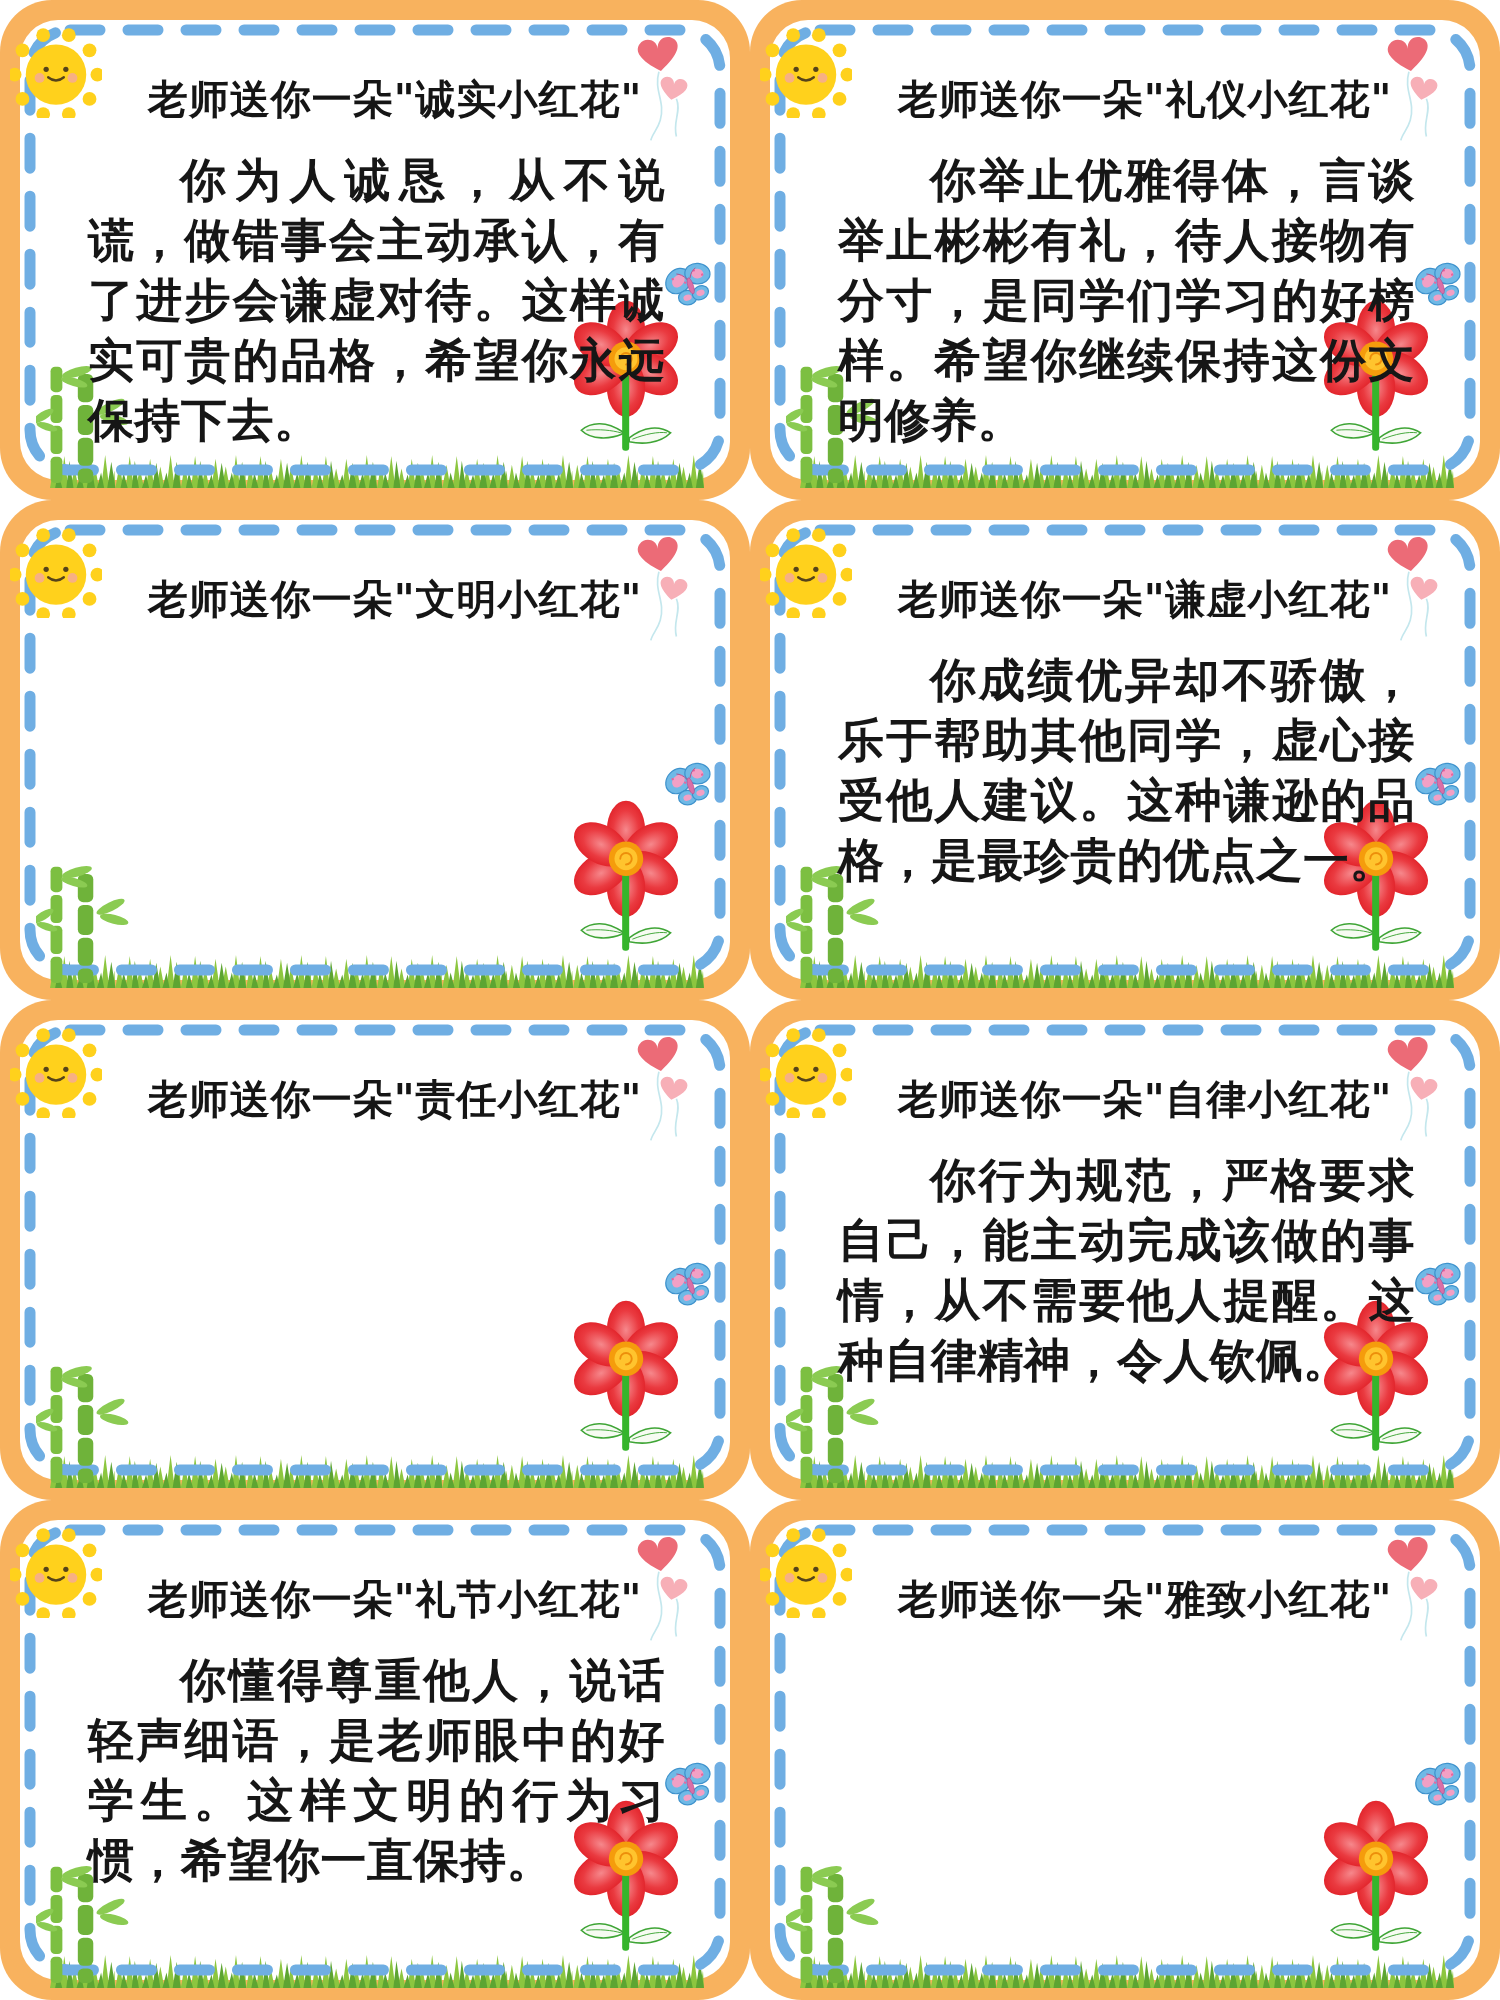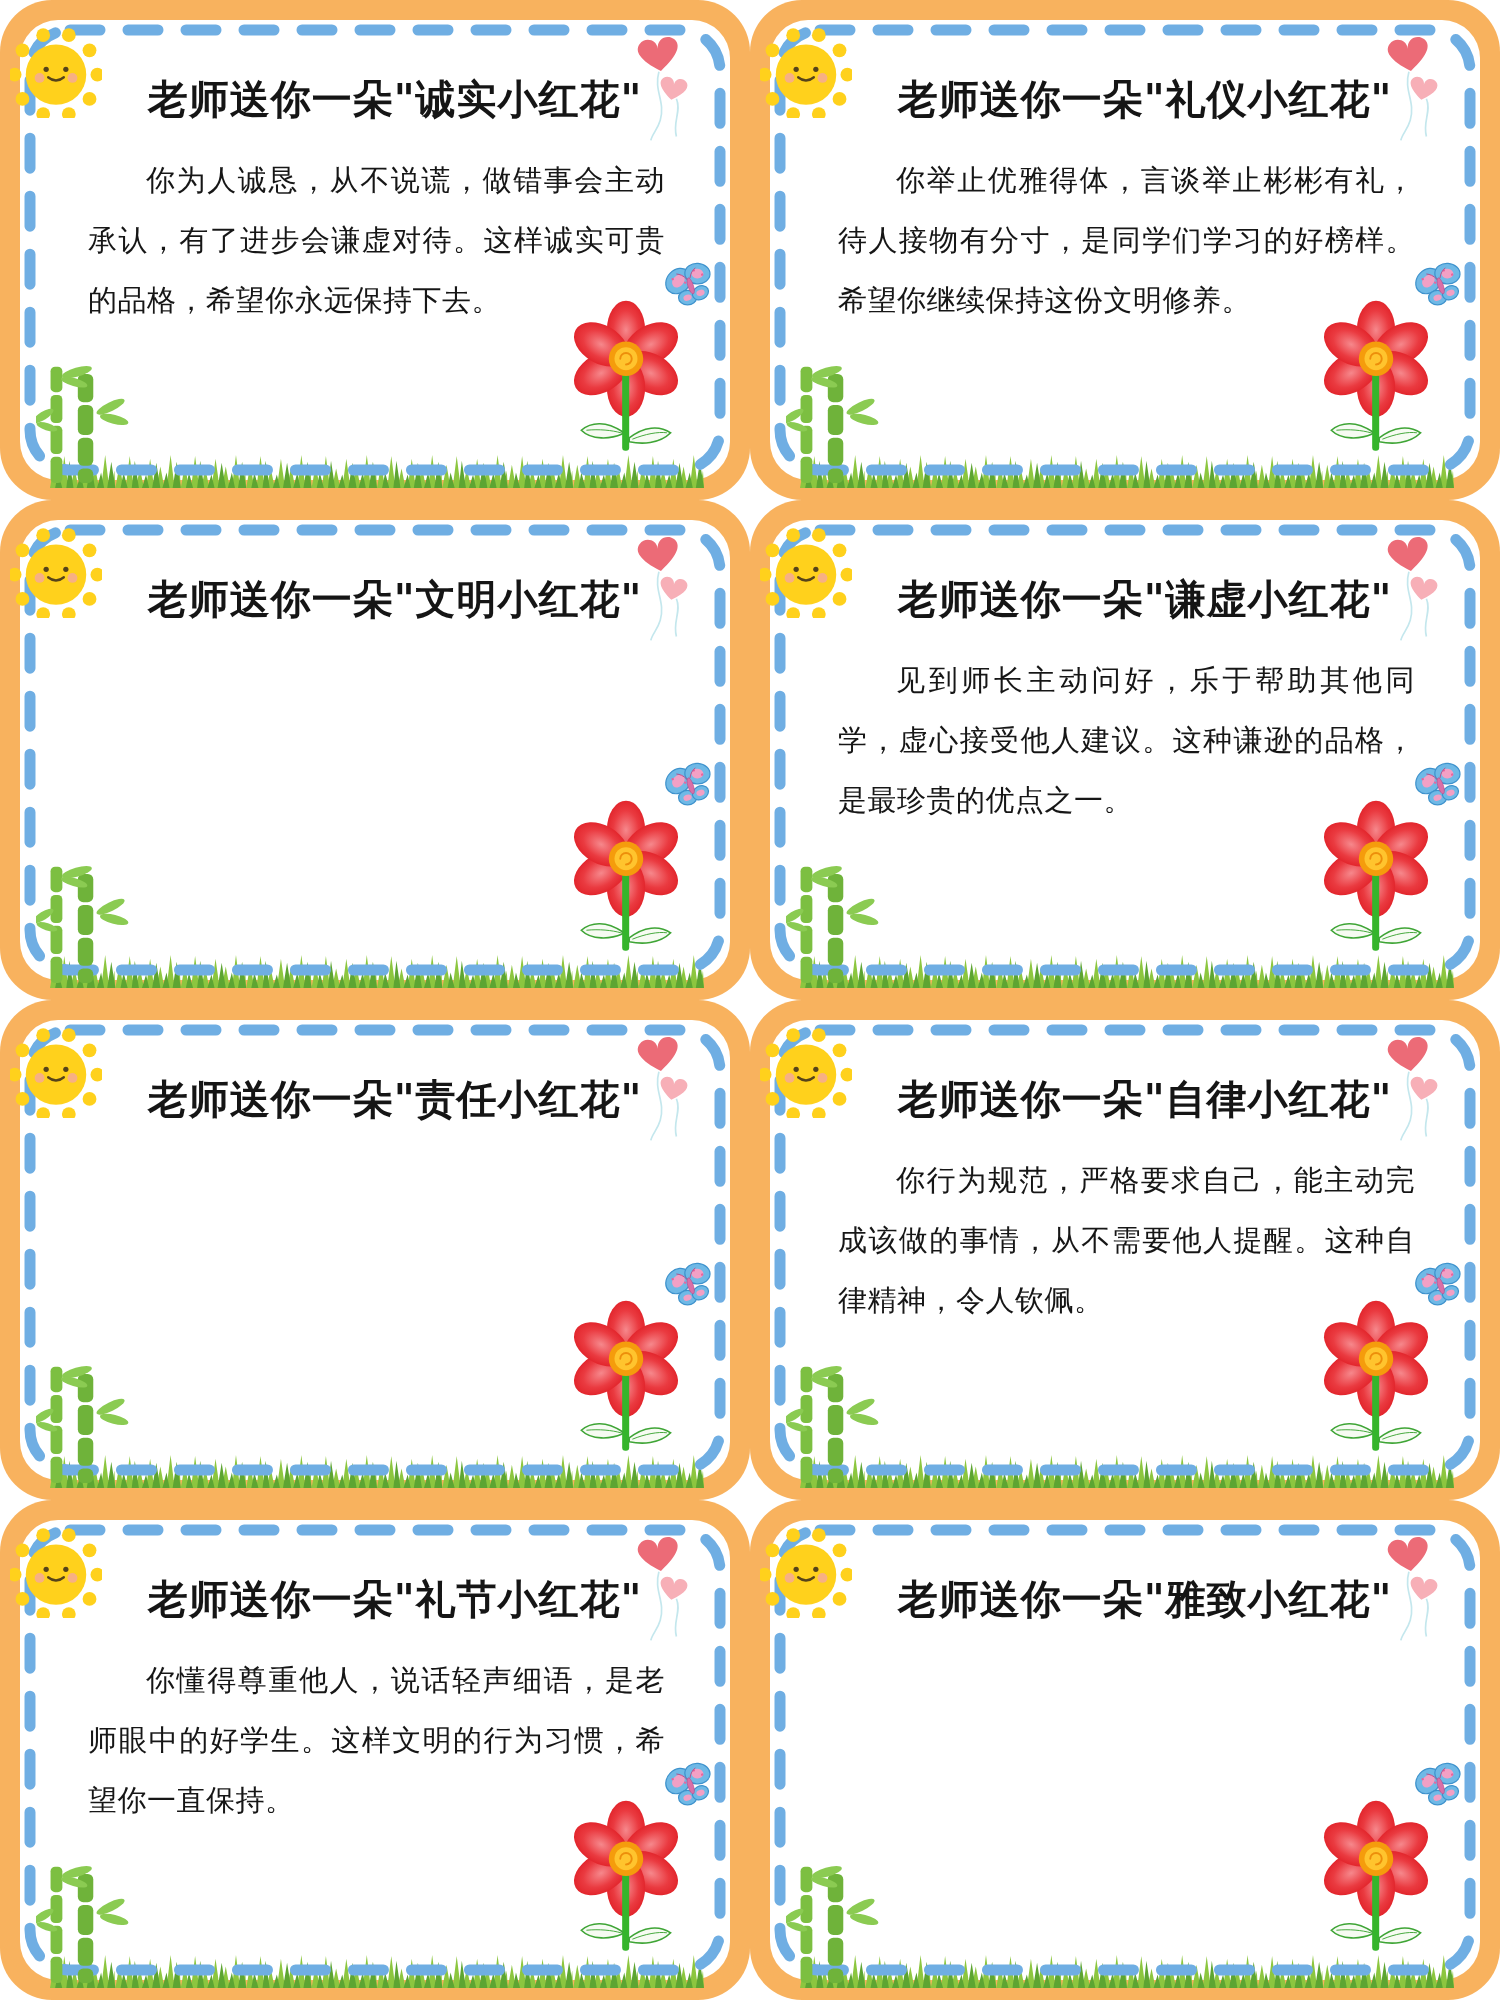--- a/index.html
+++ b/index.html
@@ -34,21 +34,21 @@
   .balloons{right:44px;top:24px;width:74px;height:132px;}
   .butterfly{right:26px;top:258px;width:64px;height:60px;}
   .flower{left:560px;top:300px;width:132px;height:166px;}
   .title{
     position:absolute;left:100px;right:60px;top:76px;margin:0;
     font-size:40px;line-height:1.15;font-weight:700;color:#151515;
     text-align:center;letter-spacing:1px;white-space:nowrap;
   }
   .body{
     position:absolute;left:88px;right:85px;top:150px;margin:0;
-    font-size:29px;line-height:60px;font-weight:400;color:#161616;
+    font-size:46px;line-height:60px;font-weight:700;color:#161616;
     text-align:justify;text-align-last:left;text-indent:2em;
     letter-spacing:0.5px;word-break:normal;line-break:strict;
   }
 </style>
 </head>
 <body>
 
 <svg width="0" height="0" style="position:absolute" aria-hidden="true">
   <defs>
     <radialGradient id="petalG" cx="50%" cy="50%" r="60%">
@@ -263,21 +263,21 @@
     <svg class="deco balloons" viewBox="0 0 110 170">
         <use href="#balloons-g"></use>
       </svg>
     <svg class="deco butterfly" viewBox="0 0 100 100">
         <use href="#butterfly-g"></use>
       </svg>
     <svg class="deco flower" viewBox="0 0 200 260">
         <use href="#flower-g"></use>
       </svg>
     <h2 class="title">老师送你一朵"谦虚小红花"</h2>
-    <p class="body">见到师长主动问好，乐于帮助其他同学，虚心接受他人建议。这种谦逊的品格，是最珍贵的优点之一。</p>
+    <p class="body">你成绩优异却不骄傲，乐于帮助其他同学，虚心接受他人建议。这种谦逊的品格，是最珍贵的优点之一。</p>
   </article>
 
   <article class="card">
     <div class="card-inner"></div>
     <svg class="deco grass" viewBox="0 0 640 36" preserveAspectRatio="none" style="width:654px">
         <use href="#grass-row"></use>
       </svg>
     <svg class="dash" viewBox="0 0 750 500">
         <rect x="30" y="30" width="690" height="440" rx="40" fill="none" stroke="#6FAEE3" stroke-width="11" stroke-dasharray="30 28" stroke-linecap="round"></rect>
       </svg>

